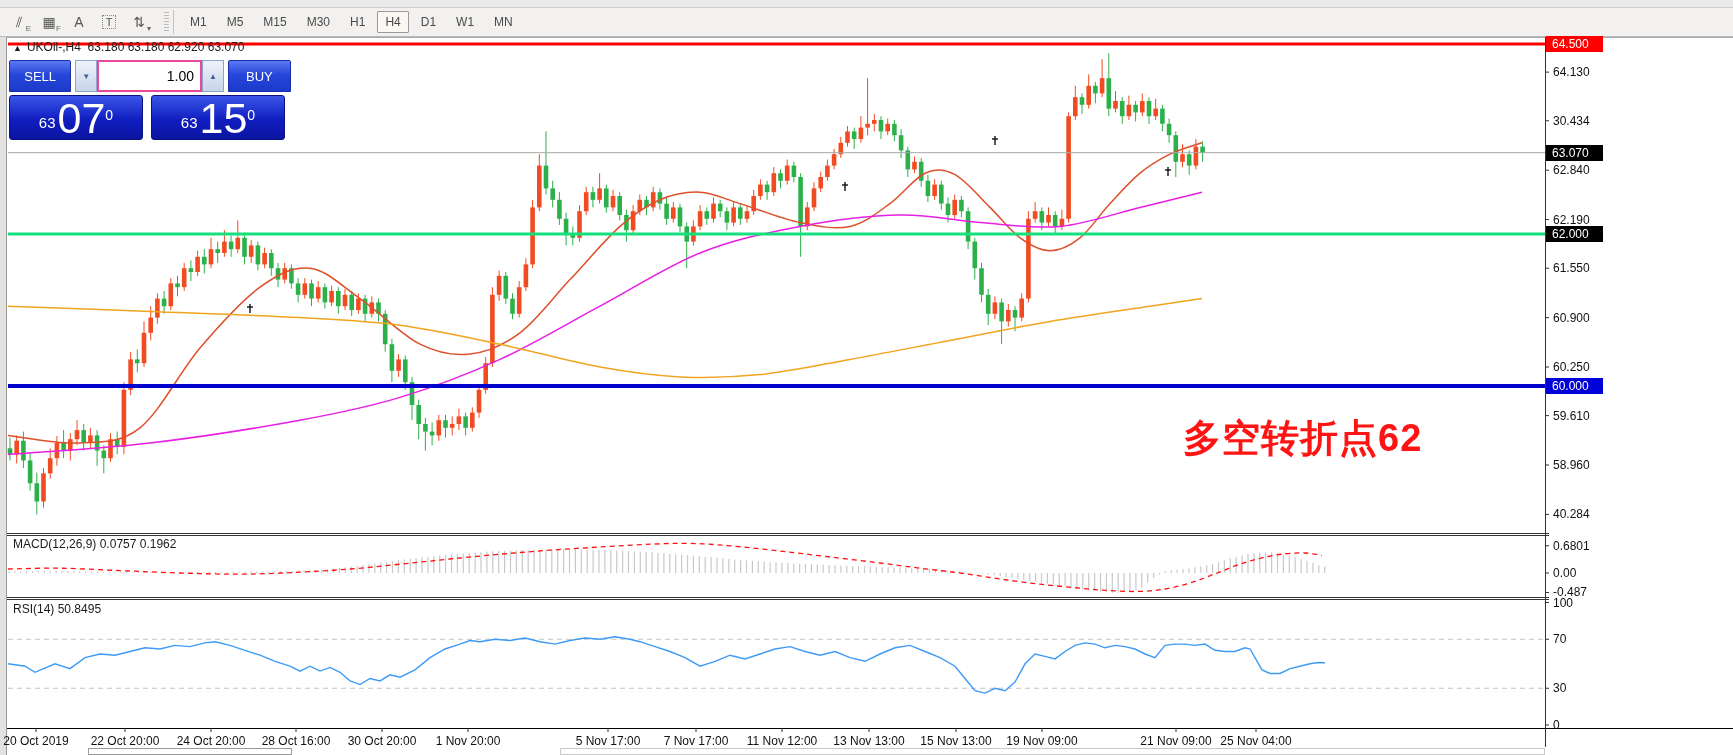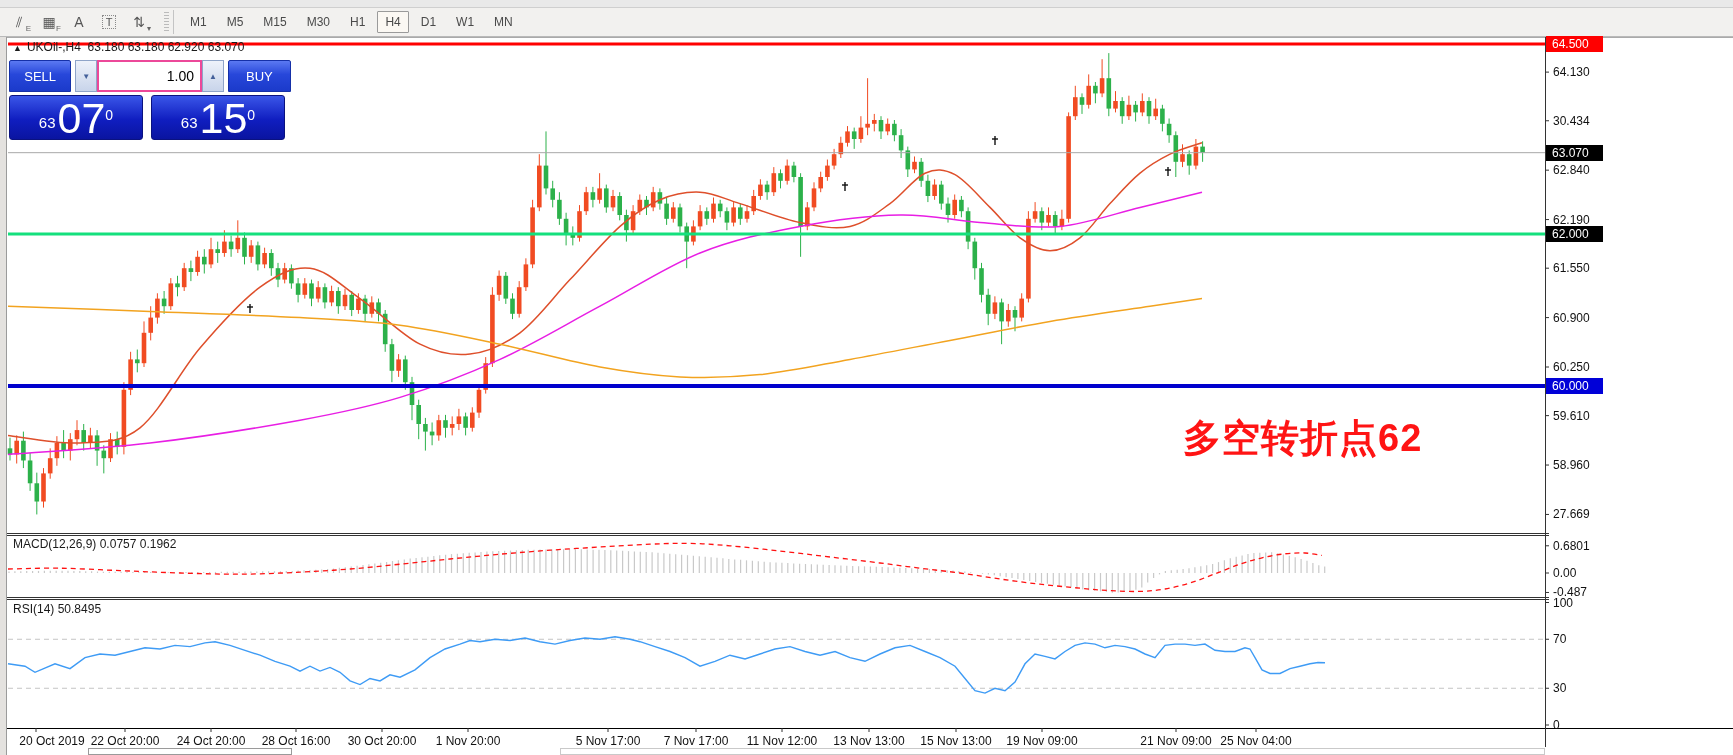--- a/index.html
+++ b/index.html
@@ -755,35 +755,35 @@
   <div id="price-axis">
       <div class="pa-label" style="top: 65.12px;">64.130</div>
       <div class="pa-label" style="top: 113.76px;">30.434</div>
       <div class="pa-label" style="top: 163.16px;">62.840</div>
       <div class="pa-label" style="top: 212.56px;">62.190</div>
       <div class="pa-label" style="top: 261.2px;">61.550</div>
       <div class="pa-label" style="top: 310.6px;">60.900</div>
       <div class="pa-label" style="top: 360px;">60.250</div>
       <div class="pa-label" style="top: 408.64px;">59.610</div>
       <div class="pa-label" style="top: 458.04px;">58.960</div>
-      <div class="pa-label" style="top: 507.44px;">27.669</div>
+      <div class="pa-label" style="top: 507.44px;">40.284</div>
       <div class="pa-badge" style="top: 36px; background: rgb(255, 0, 0); color: rgb(255, 255, 255);">64.500</div>
       <div class="pa-badge" style="top: 144.68px; background: rgb(0, 0, 0); color: rgb(255, 255, 255);">63.070</div>
       <div class="pa-badge" style="top: 226px; background: #000000; color: rgb(255, 255, 255);">62.000</div>
       <div class="pa-badge" style="top: 378px; background: rgb(0, 0, 216); color: rgb(255, 255, 255);">60.000</div>
       <div class="pa-label" style="top: 538.796px;">0.6801</div>
       <div class="pa-label" style="top: 566px;">0.00</div>
       <div class="pa-label" style="top: 585.48px;">-0.487</div>
       <div class="pa-label" style="top: 595.5px;">100</div>
       <div class="pa-label" style="top: 632.25px;">70</div>
       <div class="pa-label" style="top: 681.25px;">30</div>
       <div class="pa-label" style="top: 718px;">0</div>
     </div>
   <div id="time-axis">
-      <div class="ta-label" style="left: 52px;">20 Oct 2019</div>
+      <div class="ta-label" style="left: 36px;">20 Oct 2019</div>
       <div class="ta-label" style="left: 125px;">22 Oct 20:00</div>
       <div class="ta-label" style="left: 211px;">24 Oct 20:00</div>
       <div class="ta-label" style="left: 296px;">28 Oct 16:00</div>
       <div class="ta-label" style="left: 382px;">30 Oct 20:00</div>
       <div class="ta-label" style="left: 468px;">1 Nov 20:00</div>
       <div class="ta-label" style="left: 608px;">5 Nov 17:00</div>
       <div class="ta-label" style="left: 696px;">7 Nov 17:00</div>
       <div class="ta-label" style="left: 782px;">11 Nov 12:00</div>
       <div class="ta-label" style="left: 869px;">13 Nov 13:00</div>
       <div class="ta-label" style="left: 956px;">15 Nov 13:00</div>

